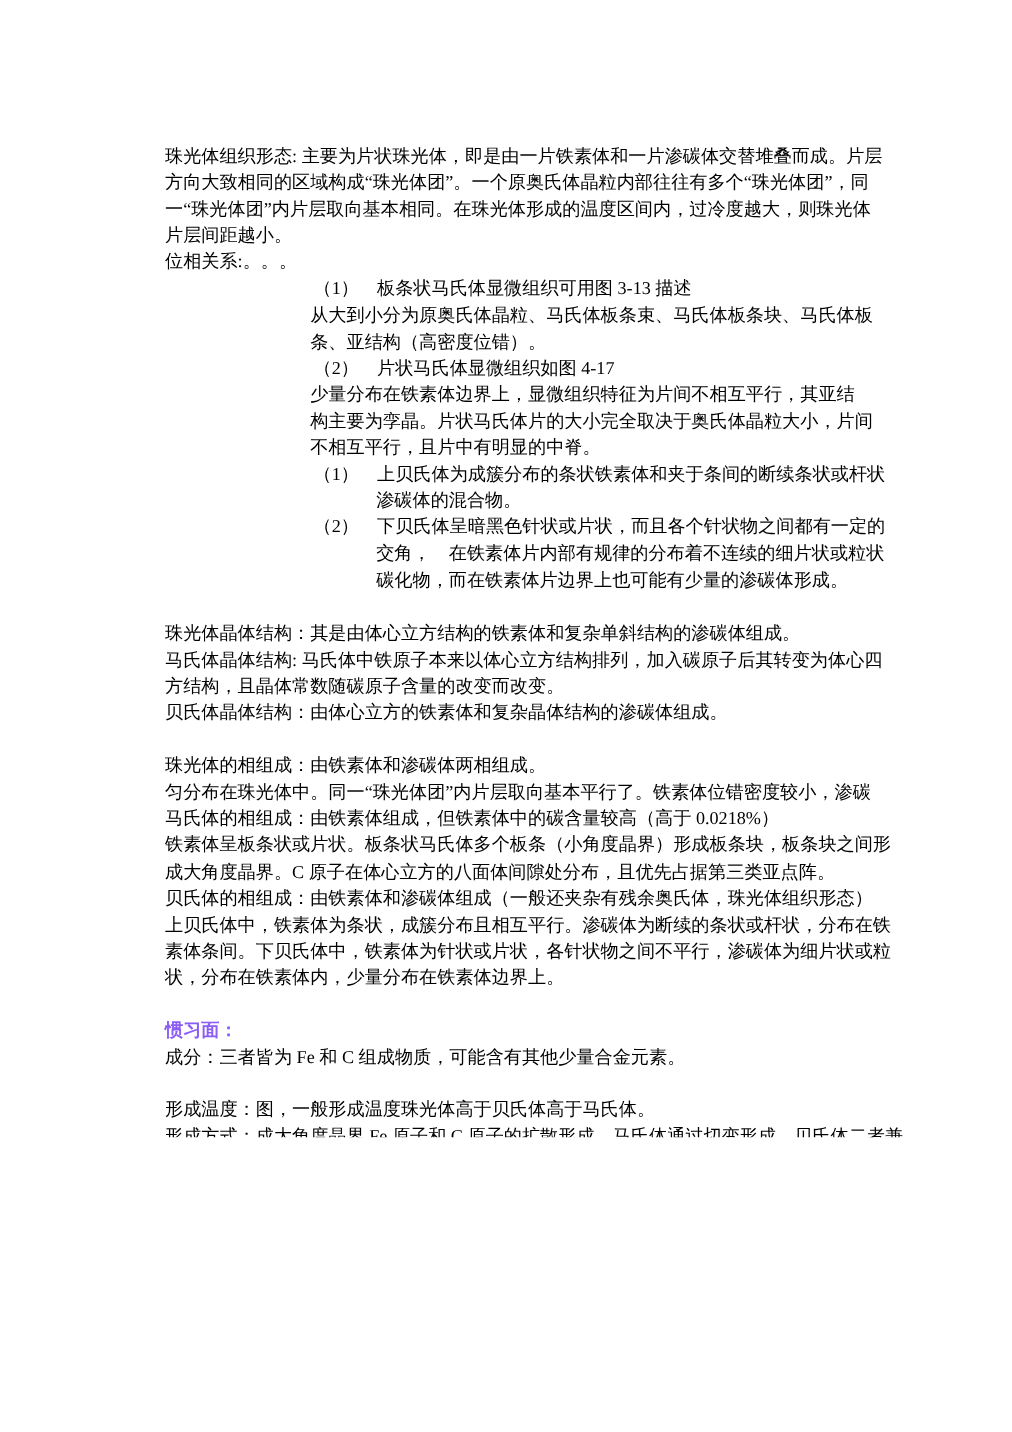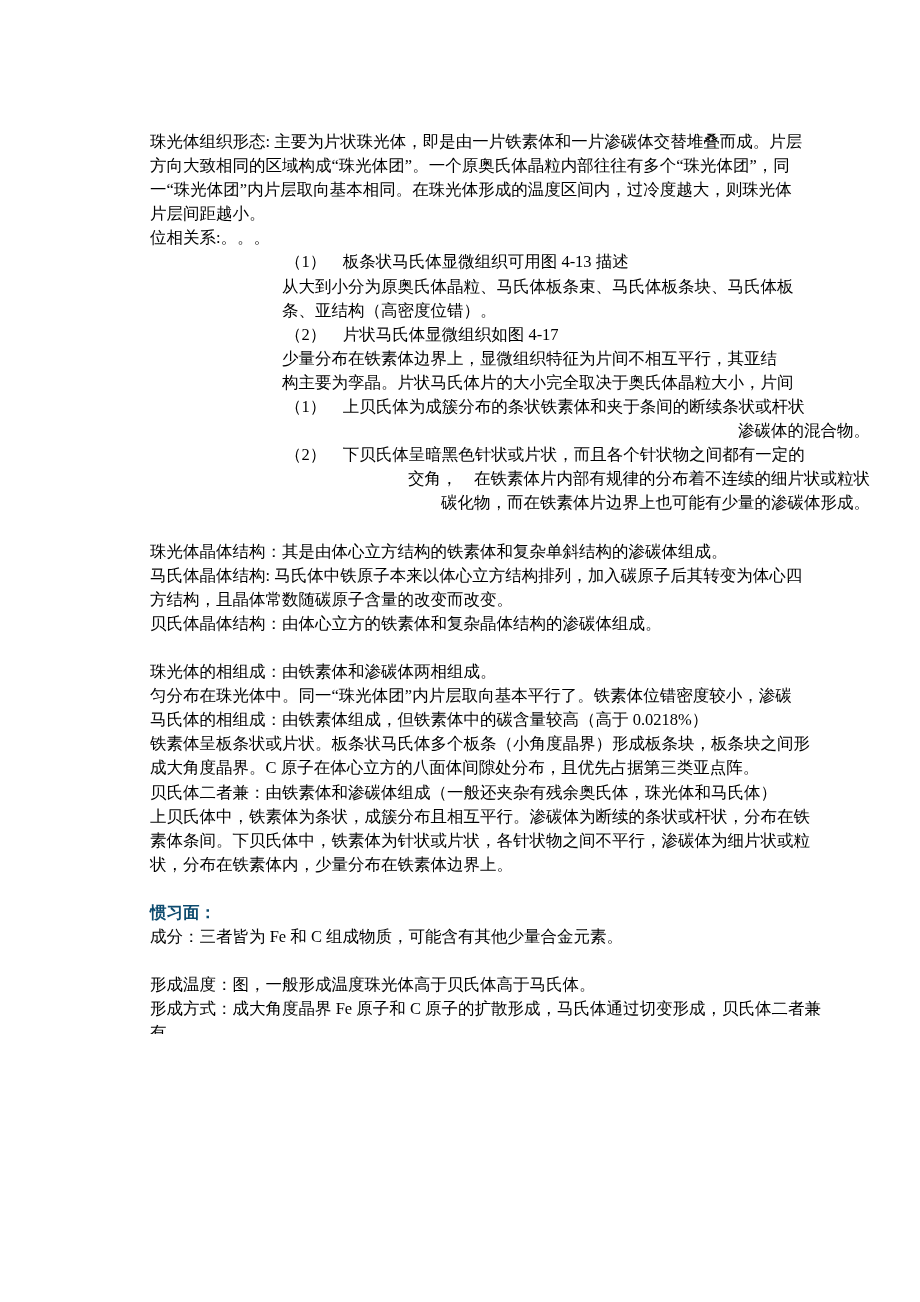--- a/index.html
+++ b/index.html
@@ -25,24 +25,24 @@
     font-size: 16.5px;
     line-height: 24.1px;
   }
   .ln {
     white-space: pre;
     min-height: 24.1px;
   }
   .st-normal   { margin-left: 0; }
   .st-item     { margin-left: 135px; }
   .st-cont1    { margin-left: 132px; }
-  .st-cont2    { margin-left: 192px; text-align: right; }
+  .st-cont2    { margin-left: 192px; }
   .st-heading-red {
     margin-left: 0;
-    color: #0c4a6e;
+    color: #8b5cf6;
     font-weight: bold;
   }
   .st-blank { }
   .footer {
     position: absolute;
     top: 1208px;
     left: 0;
     width: 920px;
     text-align: center;
     font-size: 15px;
@@ -54,43 +54,44 @@
 <body>
 
 <div class="page">
   <div class="content">
     <div>
         <div class="ln st-normal">珠光体组织形态: 主要为片状珠光体，即是由一片铁素体和一片渗碳体交替堆叠而成。片层</div>
         <div class="ln st-normal">方向大致相同的区域构成“珠光体团”。一个原奥氏体晶粒内部往往有多个“珠光体团”，同</div>
         <div class="ln st-normal">一“珠光体团”内片层取向基本相同。在珠光体形成的温度区间内，过冷度越大，则珠光体</div>
         <div class="ln st-normal">片层间距越小。</div>
         <div class="ln st-normal">位相关系:。。。</div>
-        <div class="ln st-item">（1）　板条状马氏体显微组织可用图 4-13 描述</div>
+        <div class="ln st-item">（1）　板条状马氏体显微组织可用图 3-13 描述</div>
         <div class="ln st-cont1">从大到小分为原奥氏体晶粒、马氏体板条束、马氏体板条块、马氏体板</div>
         <div class="ln st-cont1">条、亚结构（高密度位错）。</div>
         <div class="ln st-item">（2）　片状马氏体显微组织如图 4-17</div>
         <div class="ln st-cont1">少量分布在铁素体边界上，显微组织特征为片间不相互平行，其亚结</div>
         <div class="ln st-cont1">构主要为孪晶。片状马氏体片的大小完全取决于奥氏体晶粒大小，片间</div>
+        <div class="ln st-cont1">不相互平行，且片中有明显的中脊。</div>
         <div class="ln st-item">（1）　上贝氏体为成簇分布的条状铁素体和夹于条间的断续条状或杆状</div>
         <div class="ln st-cont2">渗碳体的混合物。</div>
         <div class="ln st-item">（2）　下贝氏体呈暗黑色针状或片状，而且各个针状物之间都有一定的</div>
         <div class="ln st-cont2">交角，　在铁素体片内部有规律的分布着不连续的细片状或粒状</div>
         <div class="ln st-cont2">碳化物，而在铁素体片边界上也可能有少量的渗碳体形成。</div>
         <div class="ln st-blank">&nbsp;</div>
         <div class="ln st-normal">珠光体晶体结构：其是由体心立方结构的铁素体和复杂单斜结构的渗碳体组成。</div>
         <div class="ln st-normal">马氏体晶体结构: 马氏体中铁原子本来以体心立方结构排列，加入碳原子后其转变为体心四</div>
         <div class="ln st-normal">方结构，且晶体常数随碳原子含量的改变而改变。</div>
         <div class="ln st-normal">贝氏体晶体结构：由体心立方的铁素体和复杂晶体结构的渗碳体组成。</div>
         <div class="ln st-blank">&nbsp;</div>
         <div class="ln st-normal">珠光体的相组成：由铁素体和渗碳体两相组成。</div>
         <div class="ln st-normal">匀分布在珠光体中。同一“珠光体团”内片层取向基本平行了。铁素体位错密度较小，渗碳</div>
         <div class="ln st-normal">马氏体的相组成：由铁素体组成，但铁素体中的碳含量较高（高于 0.0218%）</div>
         <div class="ln st-normal">铁素体呈板条状或片状。板条状马氏体多个板条（小角度晶界）形成板条块，板条块之间形</div>
         <div class="ln st-normal">成大角度晶界。C 原子在体心立方的八面体间隙处分布，且优先占据第三类亚点阵。</div>
-        <div class="ln st-normal">贝氏体二者兼：由铁素体和渗碳体组成（一般还夹杂有残余奥氏体，珠光体和马氏体）</div>
+        <div class="ln st-normal">贝氏体的相组成：由铁素体和渗碳体组成（一般还夹杂有残余奥氏体，珠光体组织形态）</div>
         <div class="ln st-normal">上贝氏体中，铁素体为条状，成簇分布且相互平行。渗碳体为断续的条状或杆状，分布在铁</div>
         <div class="ln st-normal">素体条间。下贝氏体中，铁素体为针状或片状，各针状物之间不平行，渗碳体为细片状或粒</div>
         <div class="ln st-normal">状，分布在铁素体内，少量分布在铁素体边界上。</div>
         <div class="ln st-blank">&nbsp;</div>
         <div class="ln st-heading-red">惯习面：</div>
         <div class="ln st-normal">成分：三者皆为 Fe 和 C 组成物质，可能含有其他少量合金元素。</div>
         <div class="ln st-blank">&nbsp;</div>
         <div class="ln st-normal">形成温度：图，一般形成温度珠光体高于贝氏体高于马氏体。</div>
         <div class="ln st-normal">形成方式：成大角度晶界 Fe 原子和 C 原子的扩散形成，马氏体通过切变形成，贝氏体二者兼</div>
         <div class="ln st-normal">有。</div>

